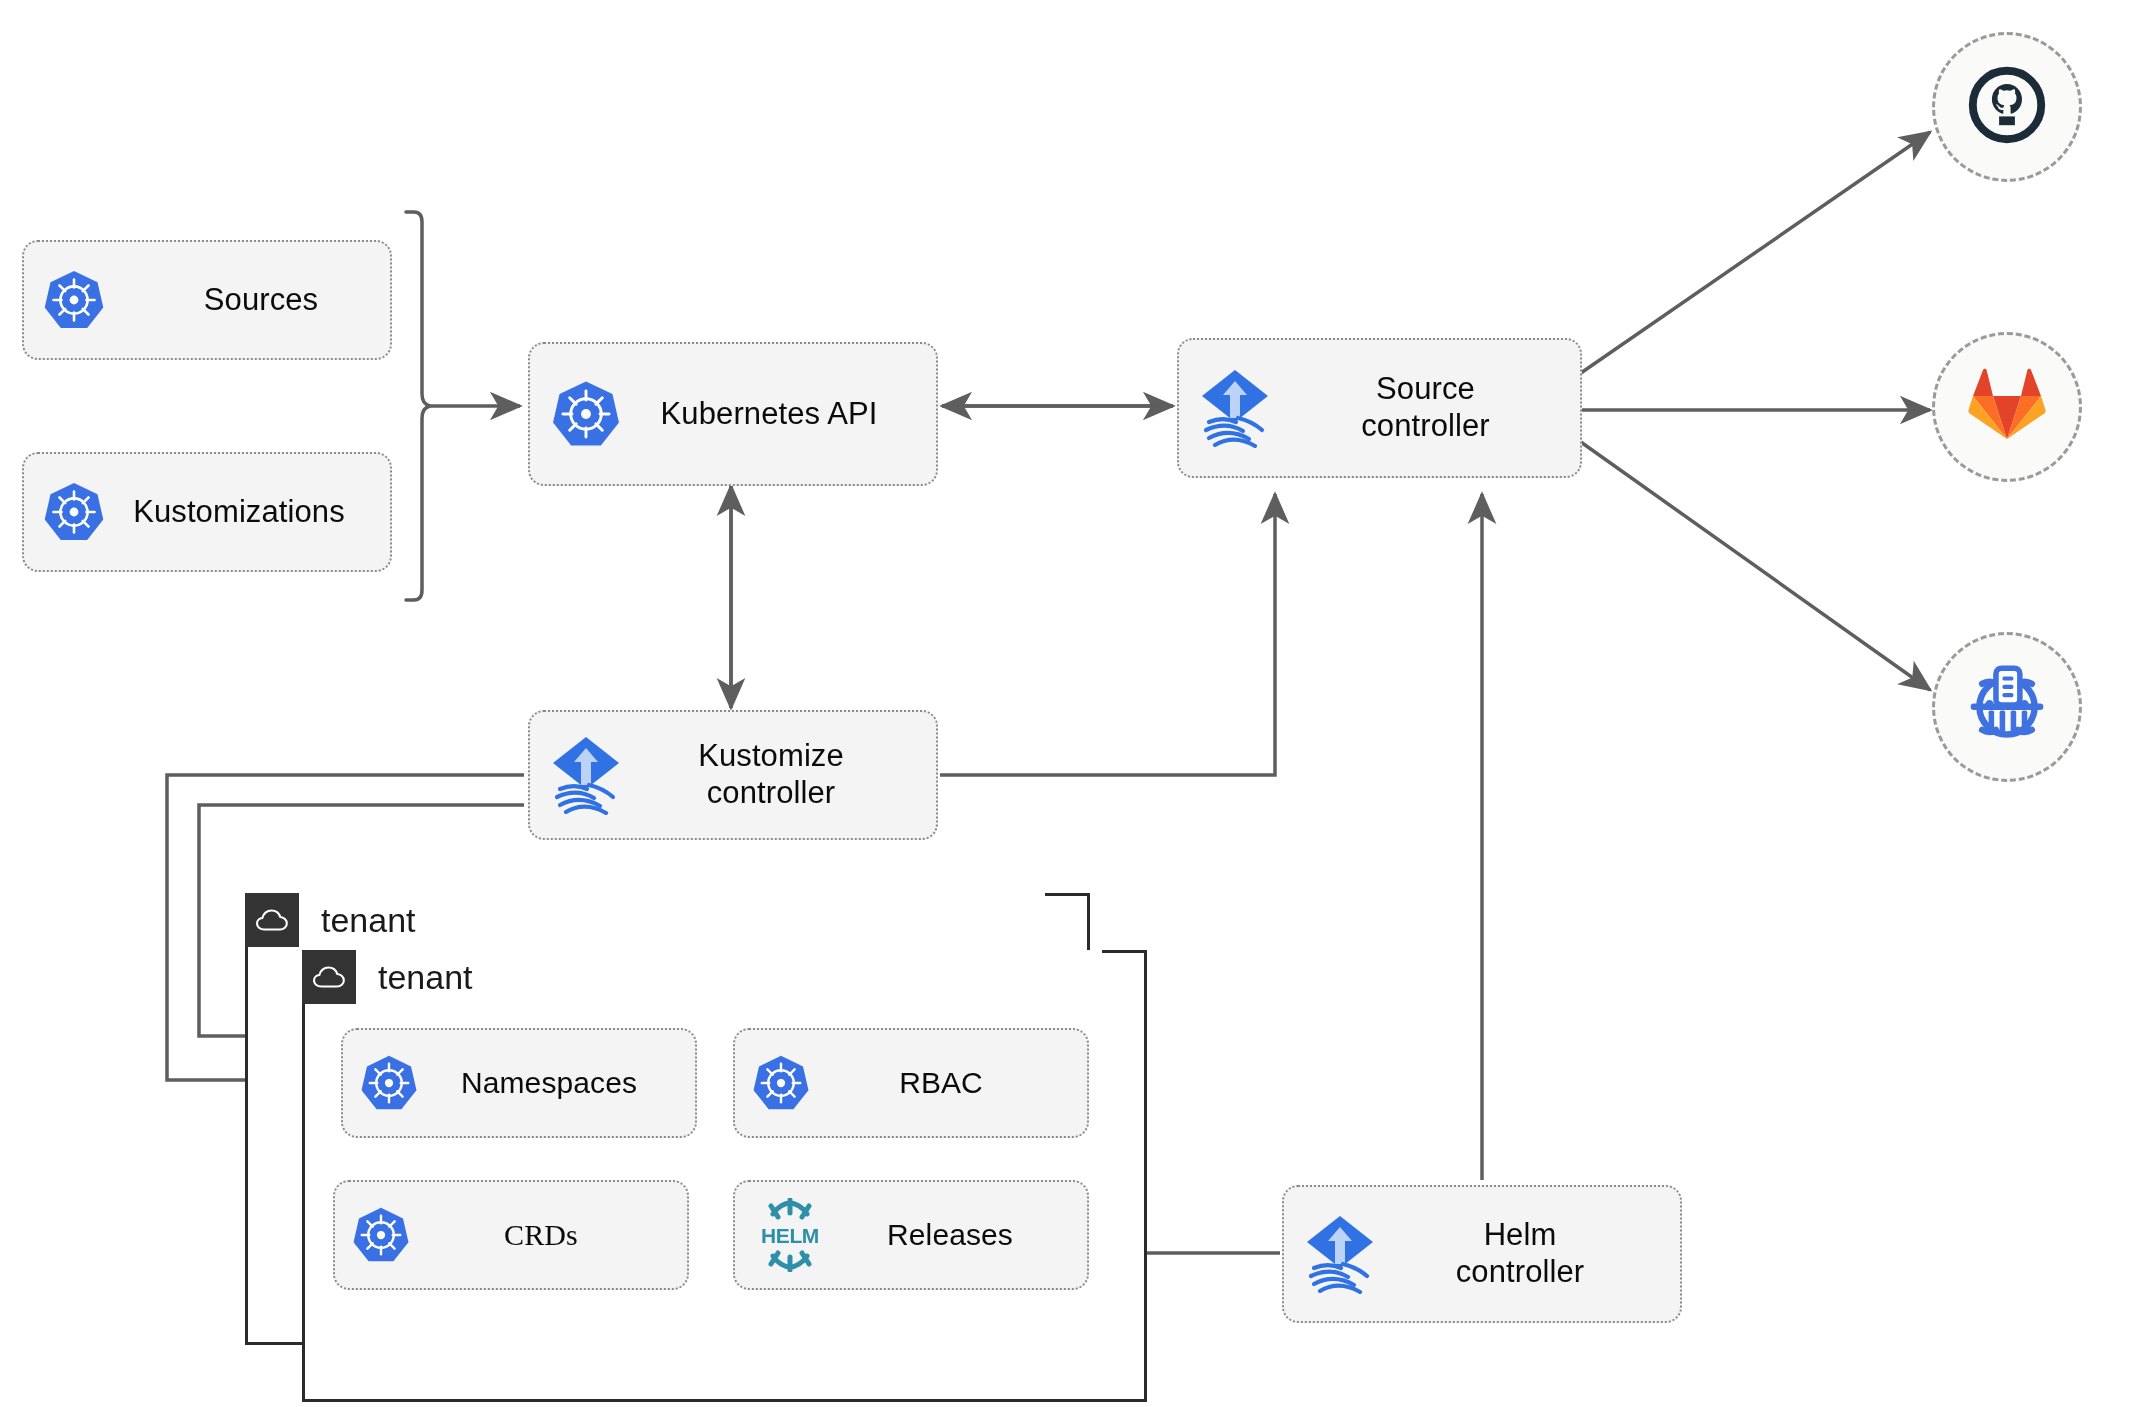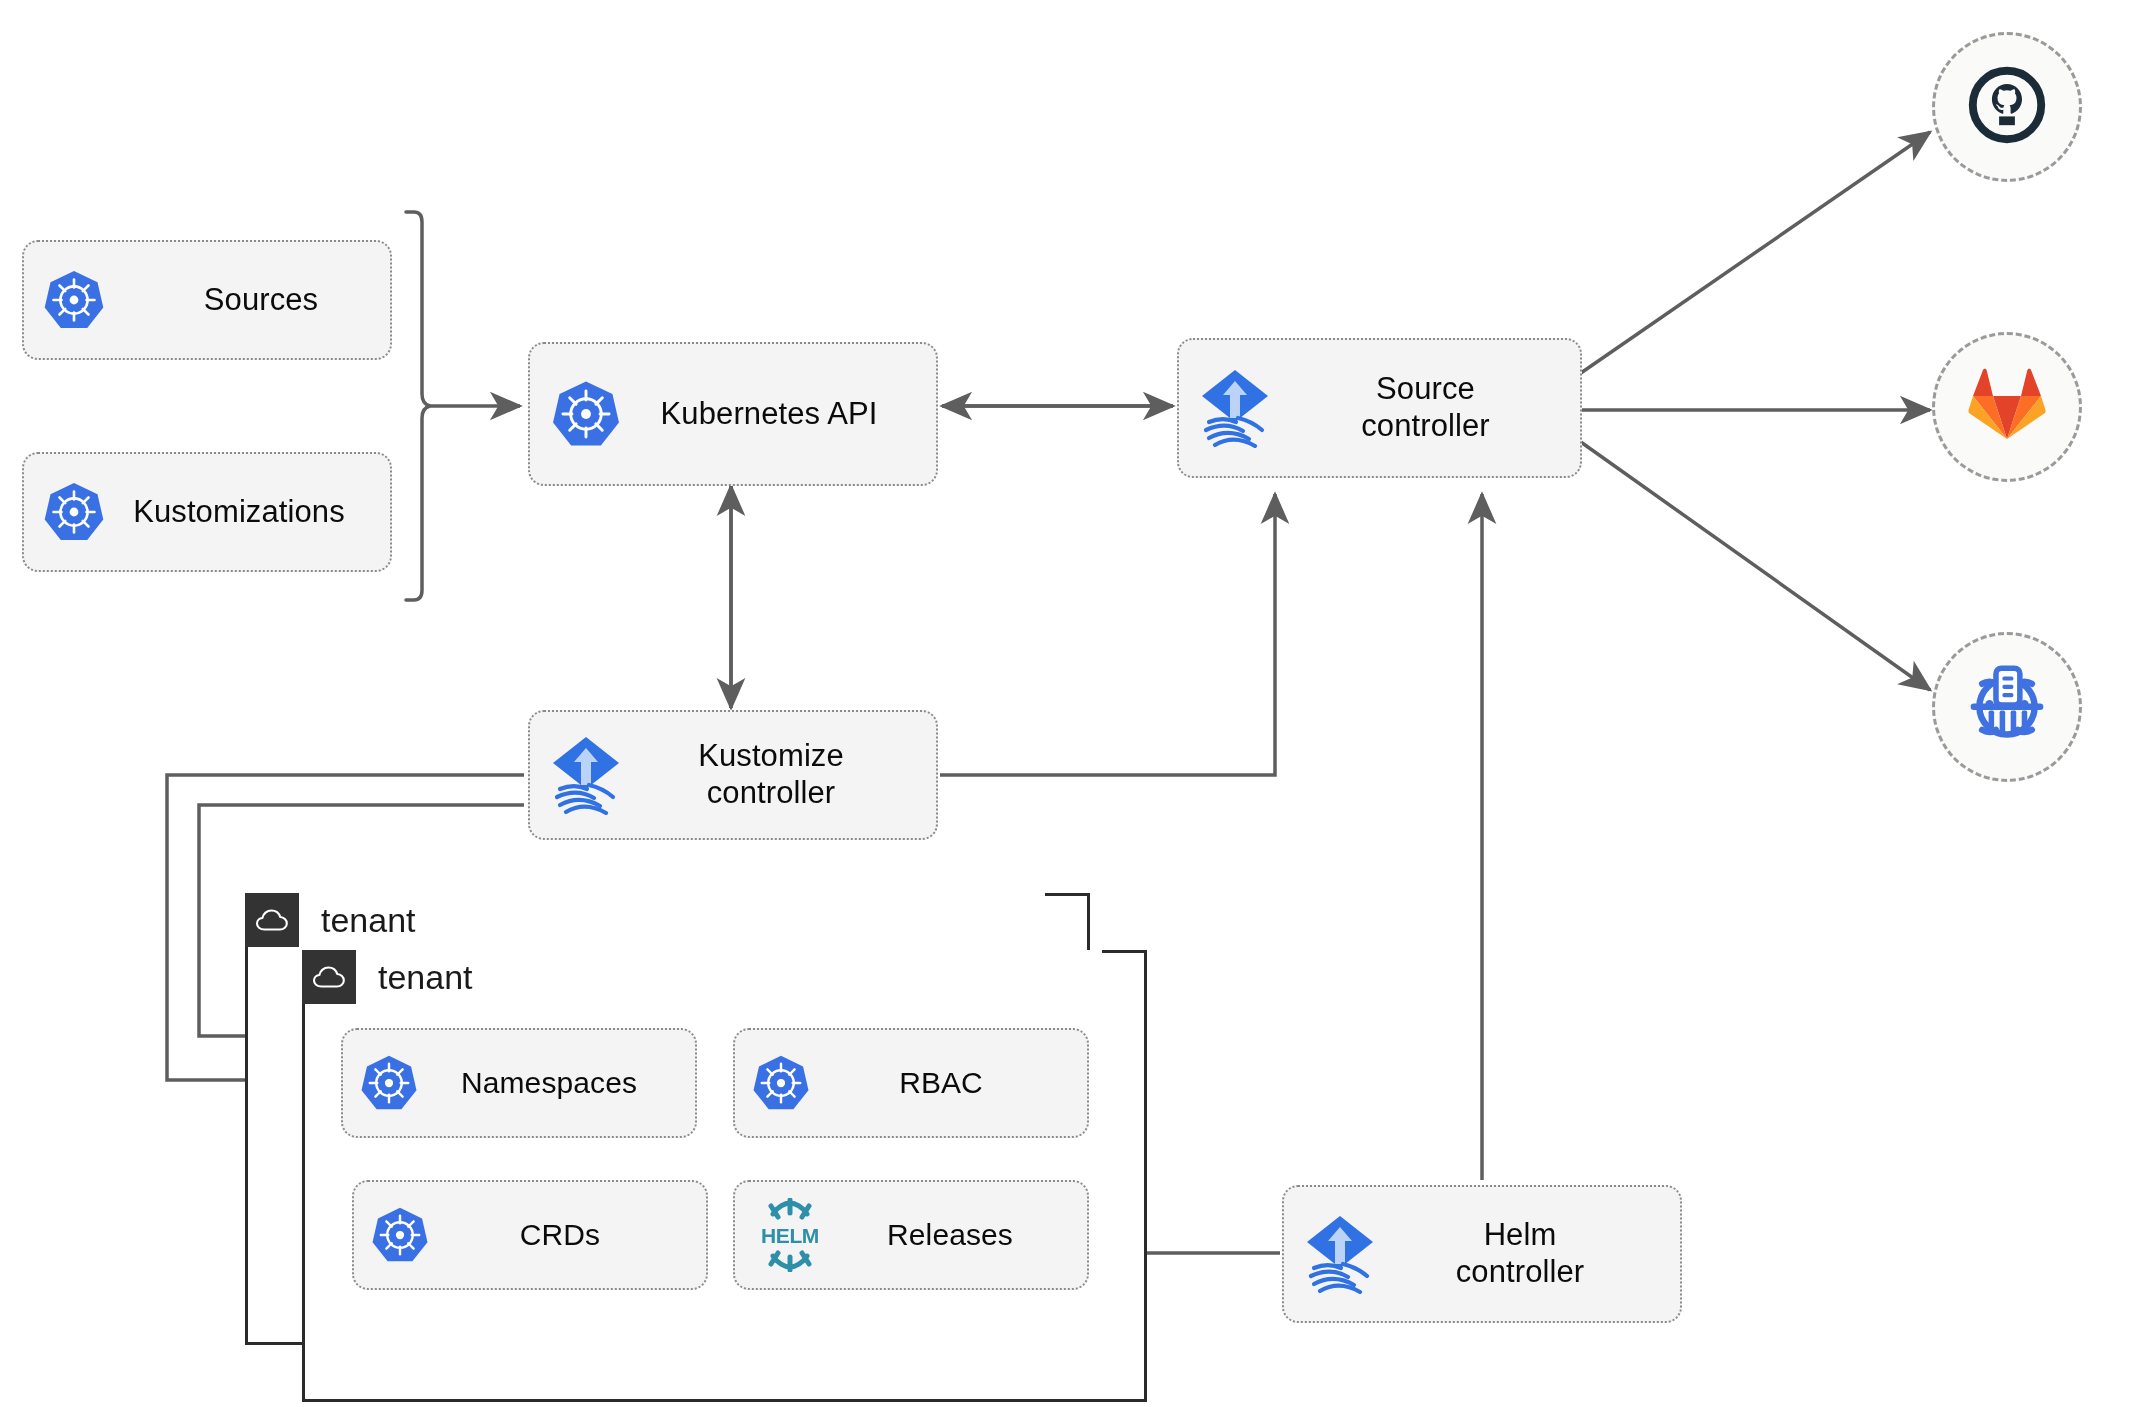--- a/index.html
+++ b/index.html
@@ -314,21 +314,21 @@
           <line x1="40.8" y1="40.8" x2="46.5" y2="46.5"></line>
           <line x1="46.5" y1="17.5" x2="40.8" y2="23.2"></line>
           <line x1="23.2" y1="40.8" x2="17.5" y2="46.5"></line>
         </g>
         <circle cx="32" cy="32" r="4.4" fill="#ffffff"></circle>
       </svg>
     </span>
     <span class="lbl">Namespaces</span>
   </div>
 
-  <div class="node small" style="left:352px; top:1180px; width:356px; height:110px; padding:0 16px;">
+  <div class="node small" style="left:333px; top:1180px; width:356px; height:110px; padding:0 16px;font-family:Liberation Serif, serif;">
     <span class="ico">
       <svg width="60" height="60" viewBox="0 0 64 64" aria-hidden="true">
         <path d="M32,3 L55.5,14.3 L61.3,39.6 L45.2,59.9 L18.8,59.9 L2.7,39.6 L8.5,14.3 Z" fill="#3970E4"></path>
         <g fill="none" stroke="#ffffff" stroke-width="2.6" stroke-linecap="round">
           <circle cx="32" cy="32" r="13.6"></circle>
           <line x1="32" y1="11.5" x2="32" y2="19.5"></line>
           <line x1="32" y1="44.5" x2="32" y2="52.5"></line>
           <line x1="11.5" y1="32" x2="19.5" y2="32"></line>
           <line x1="44.5" y1="32" x2="52.5" y2="32"></line>
           <line x1="17.5" y1="17.5" x2="23.2" y2="23.2"></line>

